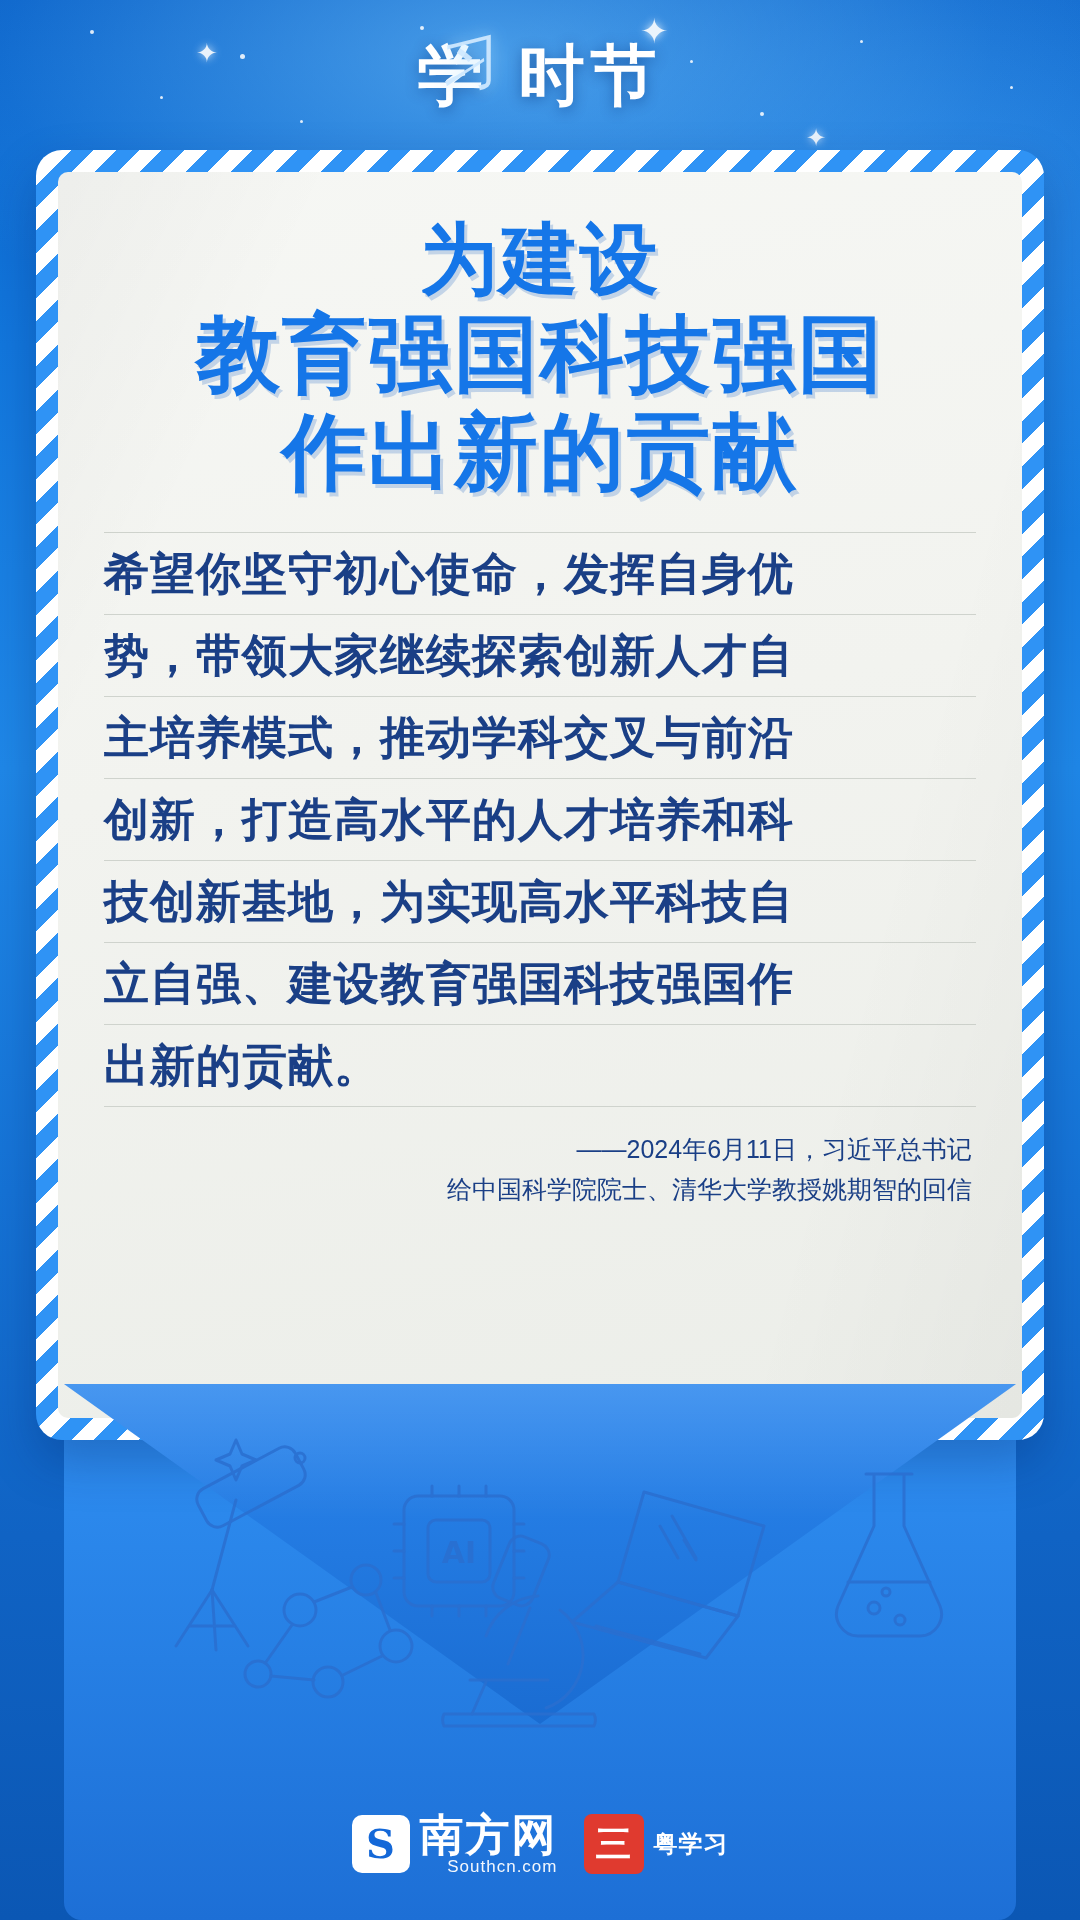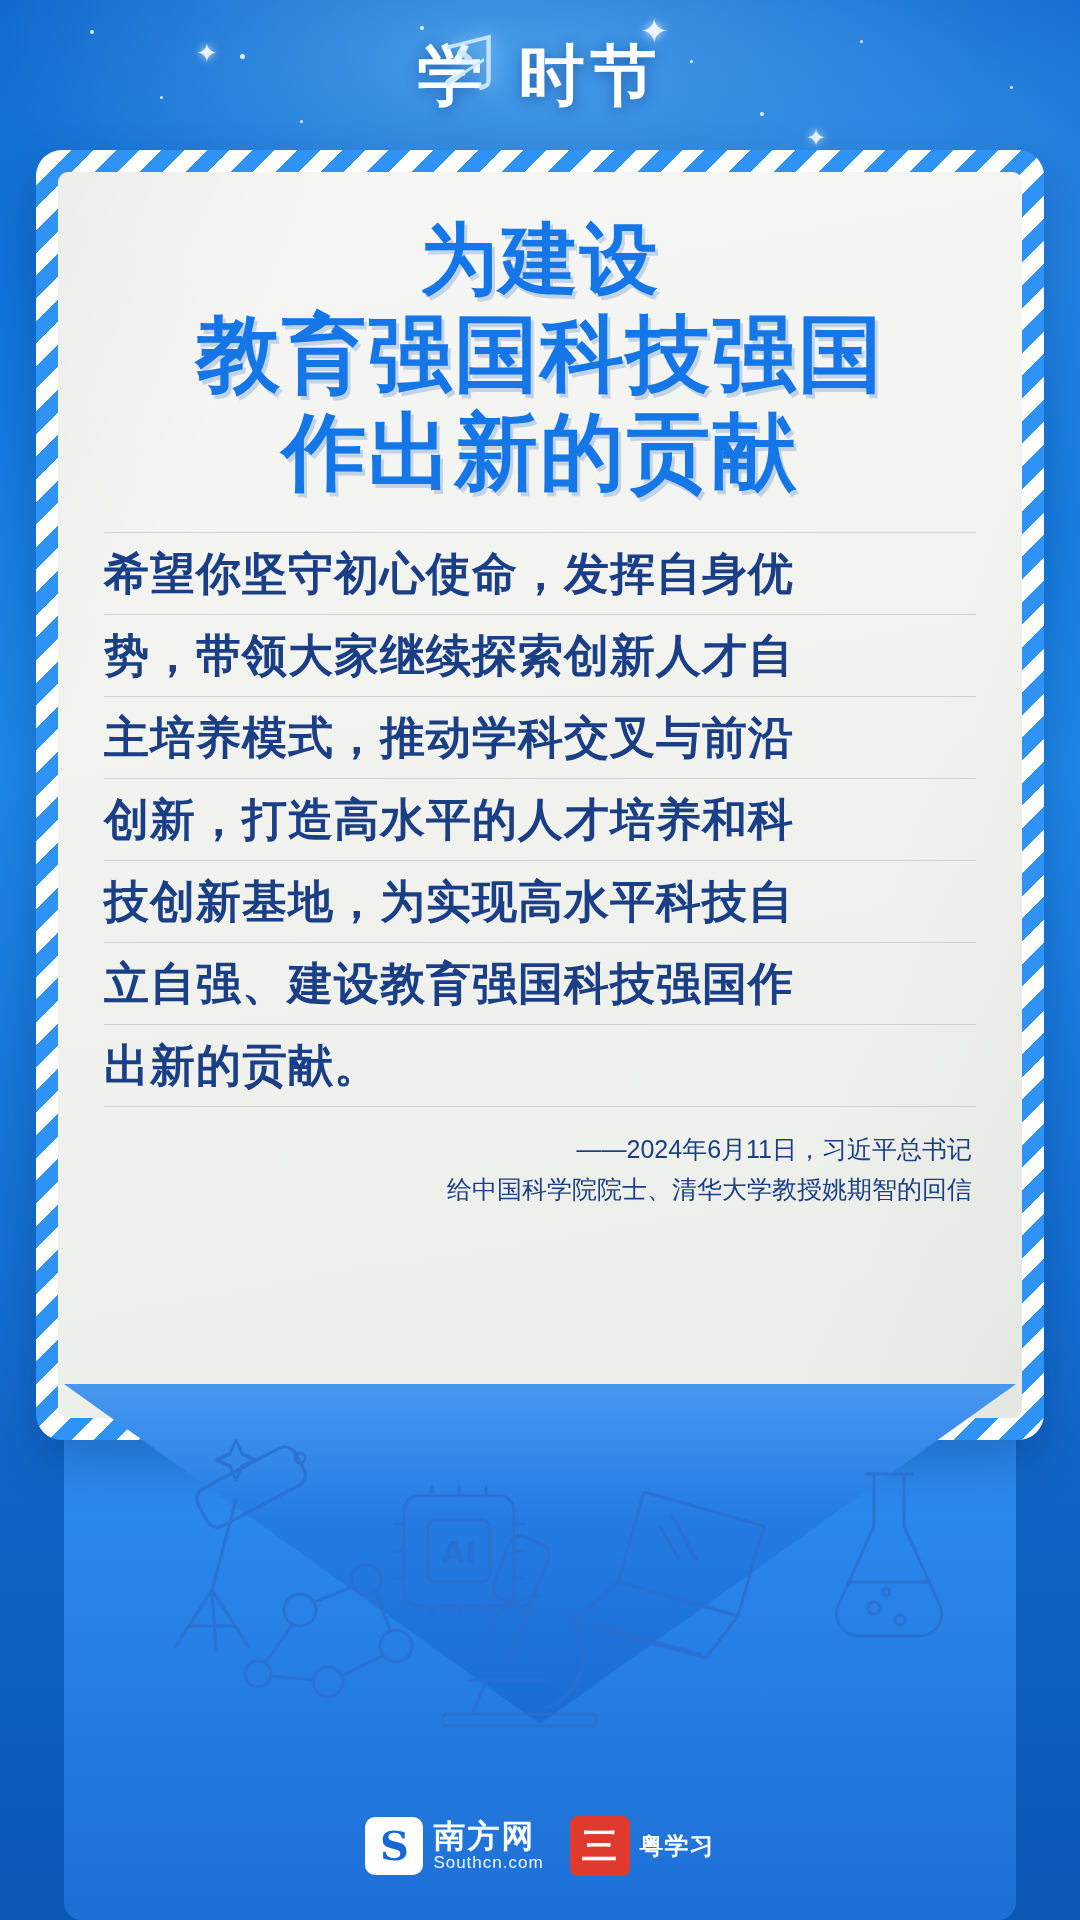--- a/index.html
+++ b/index.html
@@ -150,21 +150,21 @@
     display: flex; justify-content: center; align-items: center; gap: 26px;
   }
   .logo-nanfang { display: flex; align-items: center; gap: 10px; }
   .logo-mark {
     width: 58px; height: 58px; border-radius: 10px;
     background: #ffffff; color: #1468d8;
     font-size: 40px; font-weight: bold; line-height: 58px; text-align: center;
     font-family: "DejaVu Serif", serif;
   }
   .logo-text { color: #ffffff; line-height: 1.05; }
-  .logo-text .cn { font-size: 32px; font-weight: bold; letter-spacing: 2px; font-family: "DejaVu Sans", sans-serif; }
+  .logo-text .cn { font-size: 44px; font-weight: bold; letter-spacing: 2px; font-family: "DejaVu Sans", sans-serif; }
   .logo-text .en { font-size: 17px; letter-spacing: 1px; opacity: .95; text-align: right; }
   .logo-yue { display: flex; align-items: center; gap: 10px; }
   .yue-mark {
     width: 60px; height: 60px; border-radius: 8px; background: #e03a2f; color: #fff;
     font-size: 36px; font-weight: bold; text-align: center; line-height: 60px;
     font-family: "DejaVu Sans", sans-serif;
   }
   .yue-text { color: #fff; font-size: 24px; font-weight: bold; letter-spacing: 1px; }
 </style>
 </head>

